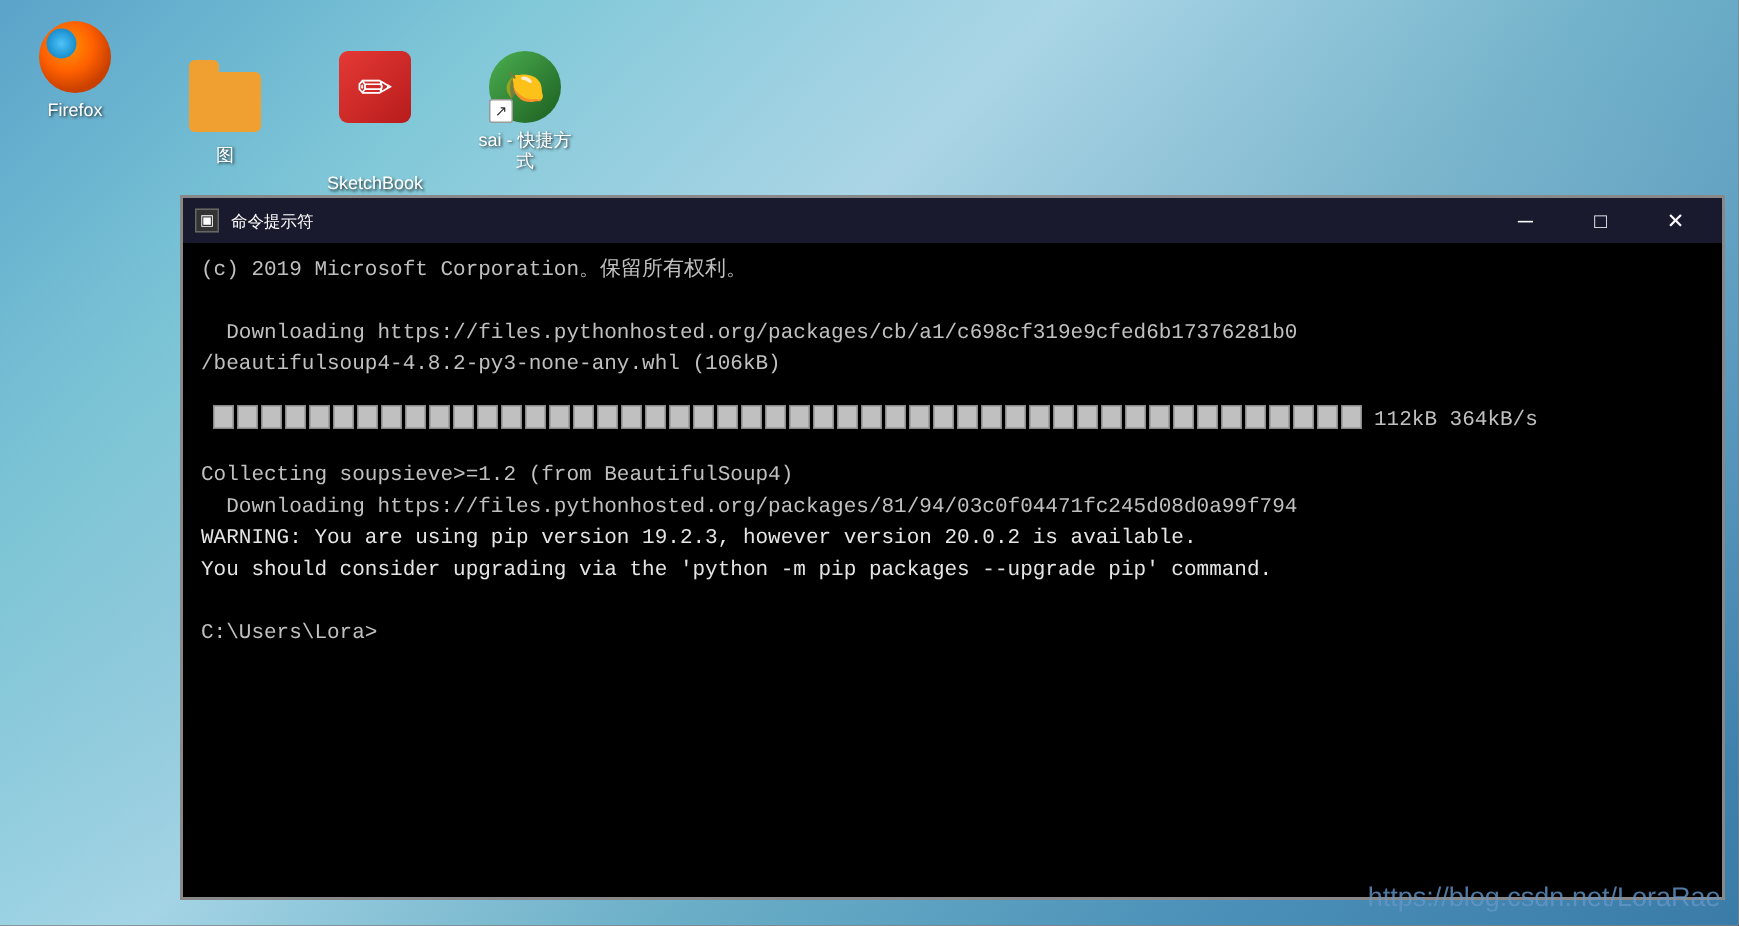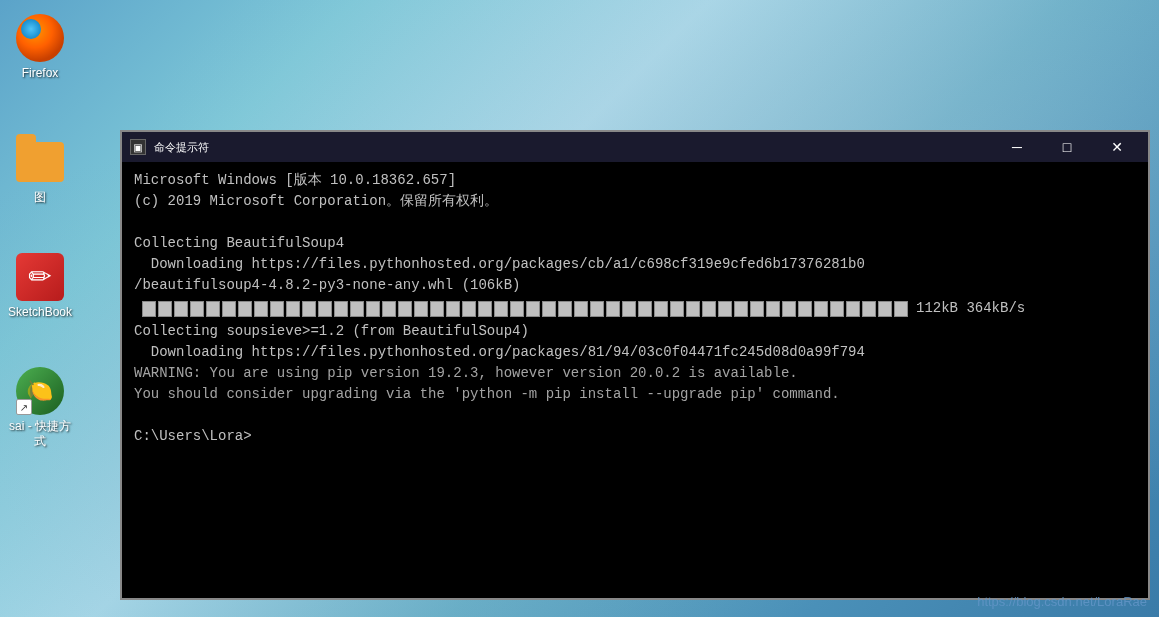--- a/index.html
+++ b/index.html
@@ -26,24 +26,24 @@
       position: absolute;
       top: 0; left: 0; right: 0; bottom: 0;
       background: 
         radial-gradient(ellipse at 70% 30%, rgba(180,200,220,0.3) 0%, transparent 60%),
         radial-gradient(ellipse at 30% 70%, rgba(100,150,180,0.2) 0%, transparent 50%);
     }
 
     
     .desktop-icons {
       position: absolute;
-      left: 0;
+      left: 10px;
       top: 10px;
       display: flex;
-      flex-direction: column;
+      flex-direction: row;
       gap: 20px;
     }
 
     .desktop-icon {
       display: flex;
       flex-direction: column;
       align-items: center;
       width: 80px;
       cursor: pointer;
       padding: 4px;
@@ -215,28 +215,27 @@
       font-size: 14px;
       line-height: 1.5;
     }
 
     .cmd-line {
       display: block;
       white-space: pre;
     }
 
     .color-white { color: #c0c0c0; }
-    .color-yellow { color: #a3a3a3; }
+    .color-yellow { color: #e5e5e5; }
 
     
     .progress-row {
       display: flex;
-      align-items: center;
       gap: 8px;
-      margin: 2px 0;
+      margin: 16px 0;
     }
 
     .progress-bar-container {
       display: flex;
       gap: 2px;
     }
 
     .progress-block {
       width: 14px;
       height: 16px;
@@ -249,21 +248,21 @@
       font-family: 'Courier New', monospace;
       font-size: 14px;
     }
 
     
     .watermark {
       position: absolute;
       bottom: 8px;
       right: 12px;
       color: rgba(100,150,200,0.8);
-      font-size: 13px;
+      font-size: 18px;
       font-family: Arial, sans-serif;
       text-align: right;
     }
   </style>
 </head>
 <body>
 
 <div class="desktop">
 
   <div class="desktop-icons">
@@ -275,21 +274,21 @@
       <span class="icon-label">Firefox</span>
     </div>
 
     <div class="desktop-icon" style="margin-top:30px;">
       <div class="icon-img">
         <div class="folder-icon"></div>
       </div>
       <span class="icon-label">图</span>
     </div>
 
-    <div class="desktop-icon" style="margin-top:20px;">
+    <div class="desktop-icon" style="margin-top:20px;gap:29px;">
       <div class="icon-img">
         <div class="sketchbook-icon"></div>
       </div>
       <span class="icon-label">SketchBook</span>
     </div>
 
     <div class="desktop-icon" style="margin-top:20px; position:relative;">
       <div class="icon-img" style="position:relative;">
         <div class="sai-icon">
           <span style="font-size:22px;">🍋</span>
@@ -309,24 +308,22 @@
       </div>
       <span class="cmd-title-text">命令提示符</span>
       <div class="cmd-controls">
         <button class="cmd-btn">─</button>
         <button class="cmd-btn">□</button>
         <button class="cmd-btn close">✕</button>
       </div>
     </div>
 
     <div class="cmd-body">
-      <span class="cmd-line color-white">Microsoft Windows [版本 10.0.18362.657]</span>
       <span class="cmd-line color-white">(c) 2019 Microsoft Corporation。保留所有权利。</span>
       <span class="cmd-line">&nbsp;</span>
-      <span class="cmd-line color-white">Collecting BeautifulSoup4</span>
       <span class="cmd-line color-white">  Downloading https://files.pythonhosted.org/packages/cb/a1/c698cf319e9cfed6b17376281b0</span>
       <span class="cmd-line color-white">/beautifulsoup4-4.8.2-py3-none-any.whl (106kB)</span>
 
       <div class="progress-row">
         <span style="color:#c0c0c0; font-family:'Courier New',monospace; font-size:14px;">  </span>
         <div class="progress-bar-container" id="progress-bar">
             <div class="progress-block"></div>
             <div class="progress-block"></div>
             <div class="progress-block"></div>
             <div class="progress-block"></div>
@@ -374,21 +371,21 @@
             <div class="progress-block"></div>
             <div class="progress-block"></div>
             <div class="progress-block"></div>
           </div>
         <span class="progress-size">112kB  364kB/s</span>
       </div>
 
       <span class="cmd-line color-white">Collecting soupsieve&gt;=1.2 (from BeautifulSoup4)</span>
       <span class="cmd-line color-white">  Downloading https://files.pythonhosted.org/packages/81/94/03c0f04471fc245d08d0a99f794</span>
       <span class="cmd-line color-yellow">WARNING: You are using pip version 19.2.3, however version 20.0.2 is available.</span>
-      <span class="cmd-line color-yellow">You should consider upgrading via the 'python -m pip install --upgrade pip' command.</span>
+      <span class="cmd-line color-yellow">You should consider upgrading via the 'python -m pip packages --upgrade pip' command.</span>
       <span class="cmd-line">&nbsp;</span>
       <span class="cmd-line color-white">C:\Users\Lora&gt;</span>
     </div>
   </div>
 
   <div class="watermark">
     <span>https://blog.csdn.net/LoraRae</span>
   </div>
 
 </div>

